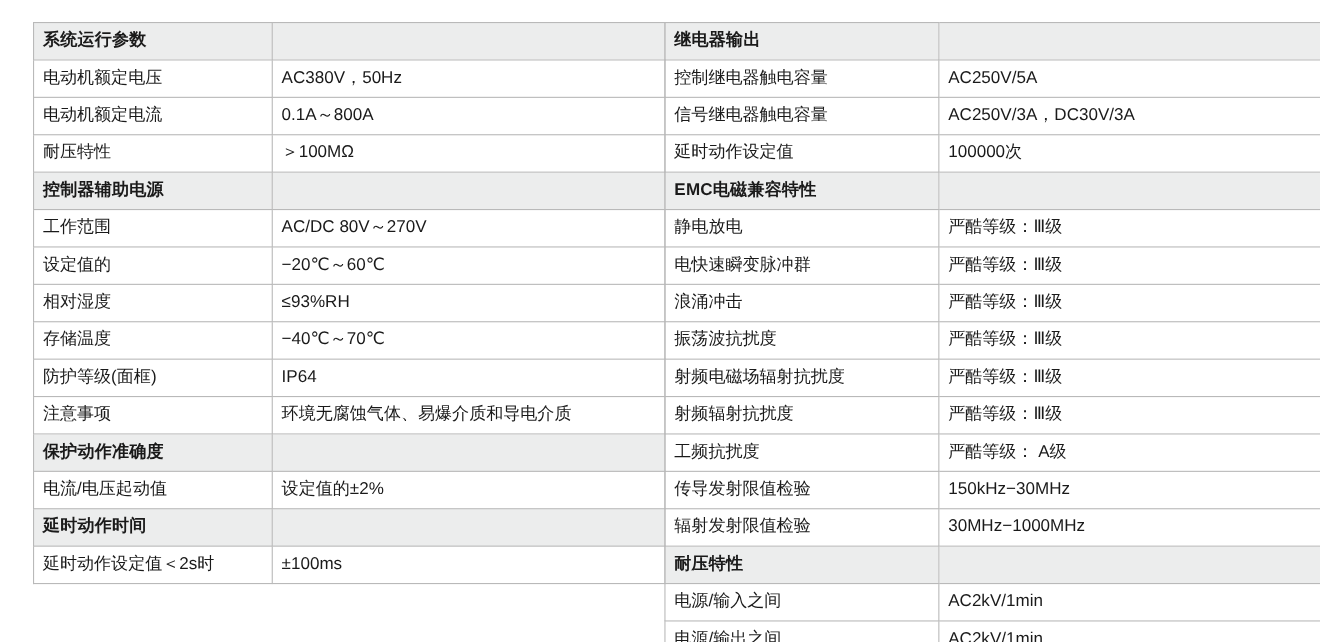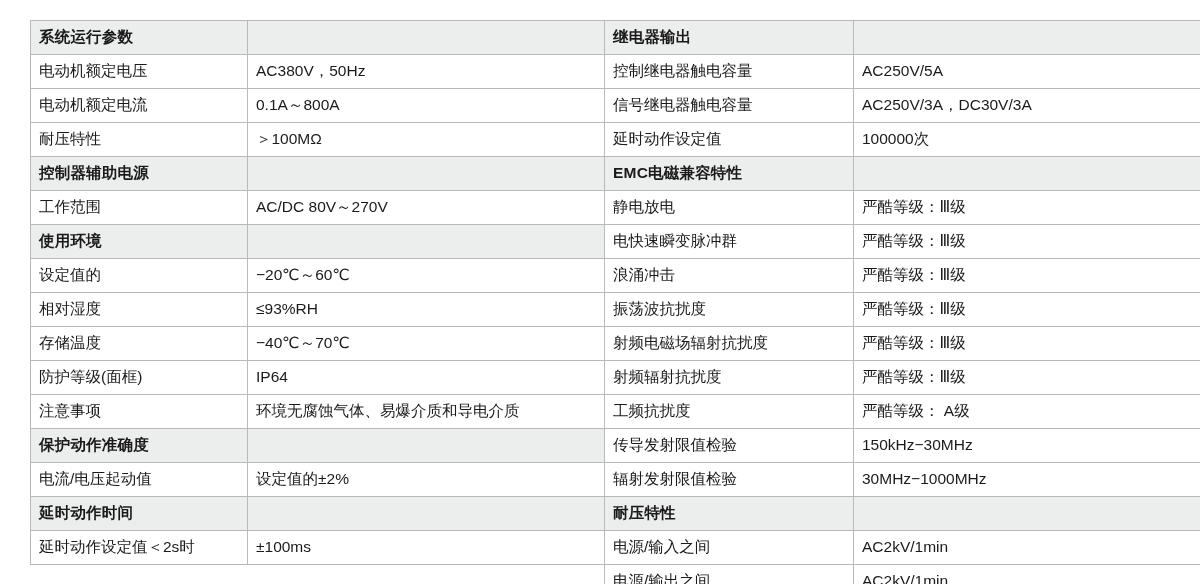--- a/index.html
+++ b/index.html
@@ -93,24 +93,20 @@
             <td class="c2">＞100MΩ</td>
           </tr>
           <tr class="section">
             <td class="c1">控制器辅助电源</td>
             <td class="c2"></td>
           </tr>
           <tr>
             <td class="c1">工作范围</td>
             <td class="c2">AC/DC 80V～270V</td>
           </tr>
-          <tr class="section">
-            <td class="c1">使用环境</td>
-            <td class="c2"></td>
-          </tr>
           <tr>
             <td class="c1">设定值的</td>
             <td class="c2">−20℃～60℃</td>
           </tr>
           <tr>
             <td class="c1">相对湿度</td>
             <td class="c2">≤93%RH</td>
           </tr>
           <tr>
             <td class="c1">存储温度</td>

